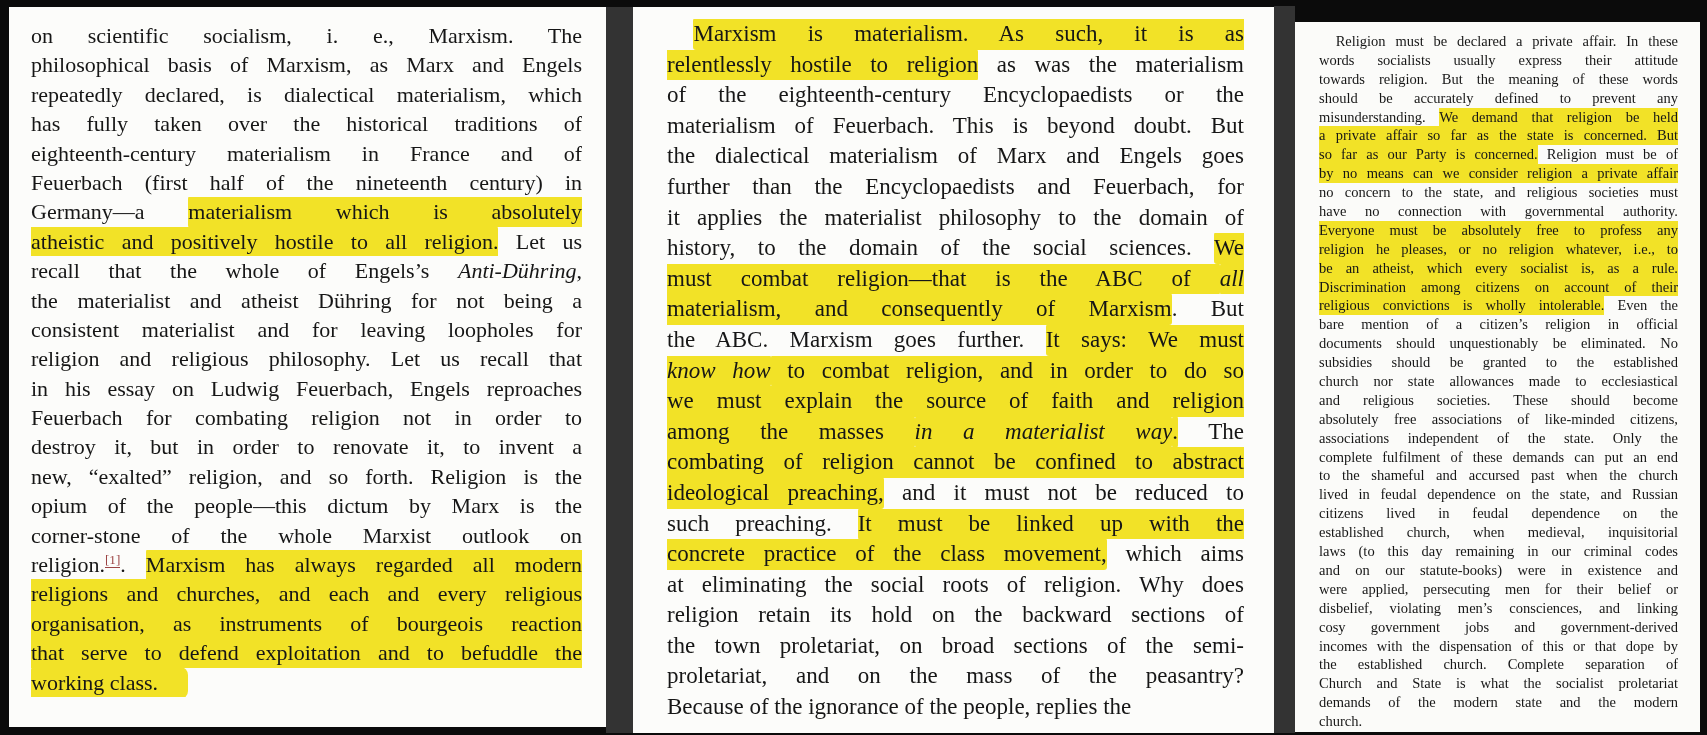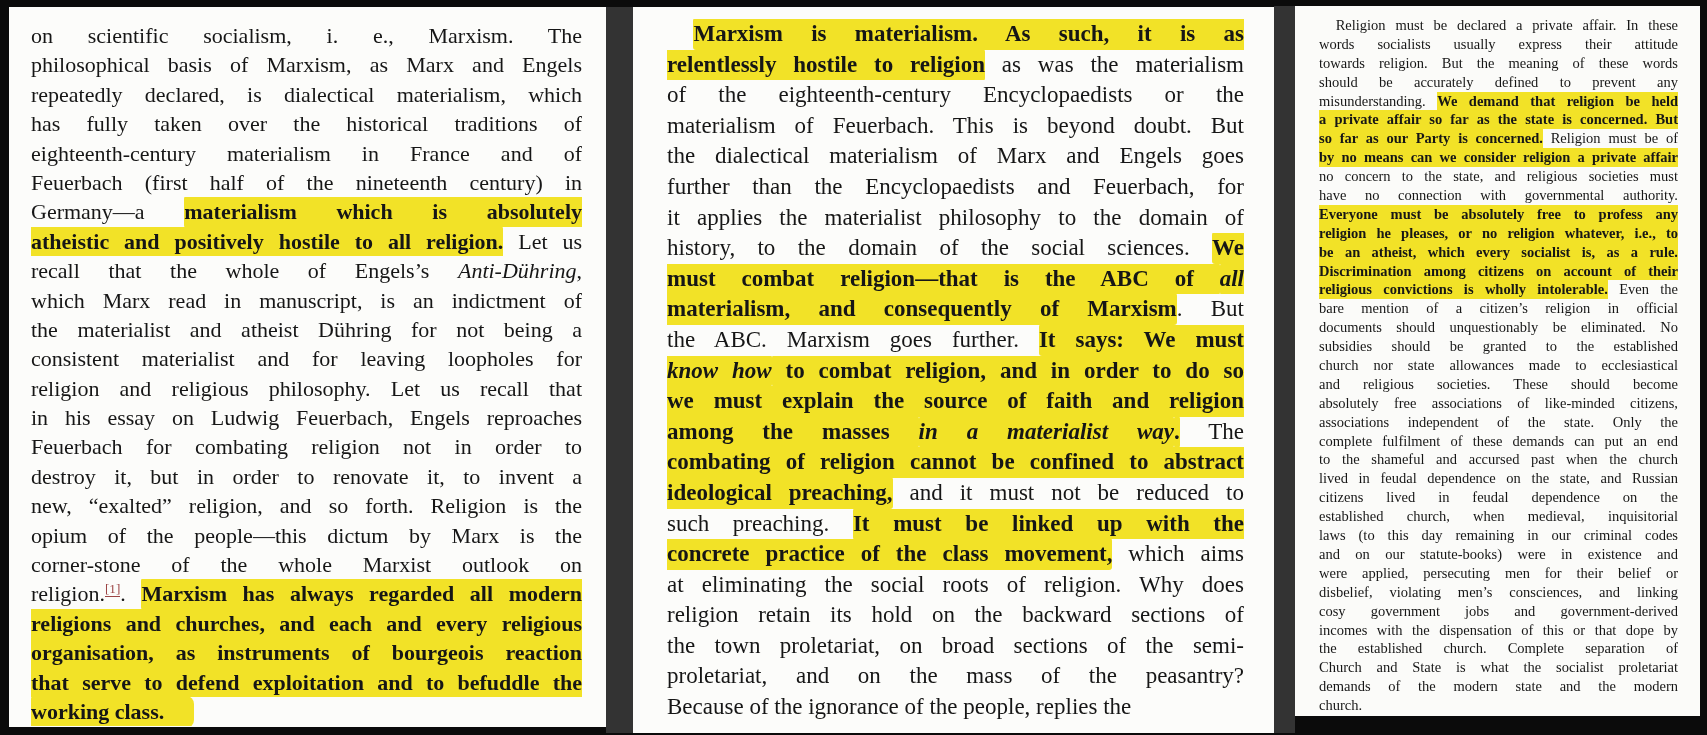--- a/index.html
+++ b/index.html
@@ -10,37 +10,37 @@
     color:#161616;
   }
   .panel{
     position:absolute;background:#fcfcfa;overflow:hidden;
     box-sizing:border-box;
   }
   .panel-1{left:9px;top:7px;width:597px;height:720px;padding:14px 24px 0 22px;
     font-size:22px;--lh:29.4px;--bleed:16px;}
   .panel-2{left:633px;top:7px;width:641px;height:726px;padding:12px 30px 0 34px;
     font-size:23px;--lh:30.6px;--bleed:18px;}
-  .panel-3{left:1295px;top:6px;width:405px;height:710px;padding:10px 22px 0 24px;
+  .panel-3{left:1295px;top:22px;width:405px;height:710px;padding:10px 22px 0 24px;
     font-size:14.5px;--lh:18.9px;--bleed:9px;background:#fbfbf9;}
   .gap{position:absolute;background:#333333;}
   .gap-1{left:606px;top:7px;width:27px;height:726px;}
   .gap-2{left:1274px;top:6px;width:21px;height:727px;}
   .line{
     height:var(--lh);line-height:var(--lh);
     text-align:justify;text-align-last:justify;
     white-space:normal;overflow:hidden;
   }
   .line.end{text-align-last:left;}
   .line.ind{text-indent:1.15em;}
   .hl{
     background:#f2e227;
     padding-top:3px;padding-bottom:4px;
     border-radius:3px;
-    box-decoration-break:clone;font-weight:bold;-webkit-box-decoration-break:clone;
+    box-decoration-break:clone;-webkit-box-decoration-break:clone;
   }
   .bl{margin-left:calc(-1 * var(--bleed));padding-left:var(--bleed);}
   .br{margin-right:calc(-1.4 * var(--bleed));padding-right:calc(1.4 * var(--bleed));}
   .tr{padding-right:30px;border-top-right-radius:8px;border-bottom-right-radius:8px;}
   .it{font-style:italic;}
   sup.fn{
     color:#9c4444;font-size:0.60em;line-height:0;vertical-align:super;
     border-bottom:1px solid #9c4444;cursor:pointer;
   }
 </style>
@@ -51,21 +51,20 @@
   <section class="panel panel-1">
       <div class="line"><span>on scientific socialism, i. e., Marxism. The</span></div>
       <div class="line"><span>philosophical basis of Marxism, as Marx and Engels</span></div>
       <div class="line"><span>repeatedly declared, is dialectical materialism, which</span></div>
       <div class="line"><span>has fully taken over the historical traditions of</span></div>
       <div class="line"><span>eighteenth-century materialism in France and of</span></div>
       <div class="line"><span>Feuerbach (first half of the nineteenth century) in</span></div>
       <div class="line"><span>Germany—a </span><span class="hl br">materialism which is absolutely</span></div>
       <div class="line"><span class="hl bl">atheistic and positively hostile to all religion.</span><span> Let us</span></div>
       <div class="line"><span>recall that the whole of Engels’s </span><span class="it">Anti-Dühring</span><span>,</span></div>
-      <div class="line"><span>which Marx read in manuscript, is an indictment of</span></div>
       <div class="line"><span>the materialist and atheist Dühring for not being a</span></div>
       <div class="line"><span>consistent materialist and for leaving loopholes for</span></div>
       <div class="line"><span>religion and religious philosophy. Let us recall that</span></div>
       <div class="line"><span>in his essay on Ludwig Feuerbach, Engels reproaches</span></div>
       <div class="line"><span>Feuerbach for combating religion not in order to</span></div>
       <div class="line"><span>destroy it, but in order to renovate it, to invent a</span></div>
       <div class="line"><span>new, “exalted” religion, and so forth. Religion is the</span></div>
       <div class="line"><span>opium of the people—this dictum by Marx is the</span></div>
       <div class="line"><span>corner-stone of the whole Marxist outlook on</span></div>
       <div class="line"><span>religion.</span><sup class="fn">[1]</sup><span>. </span><span class="hl br">Marxism has always regarded all modern</span></div>

